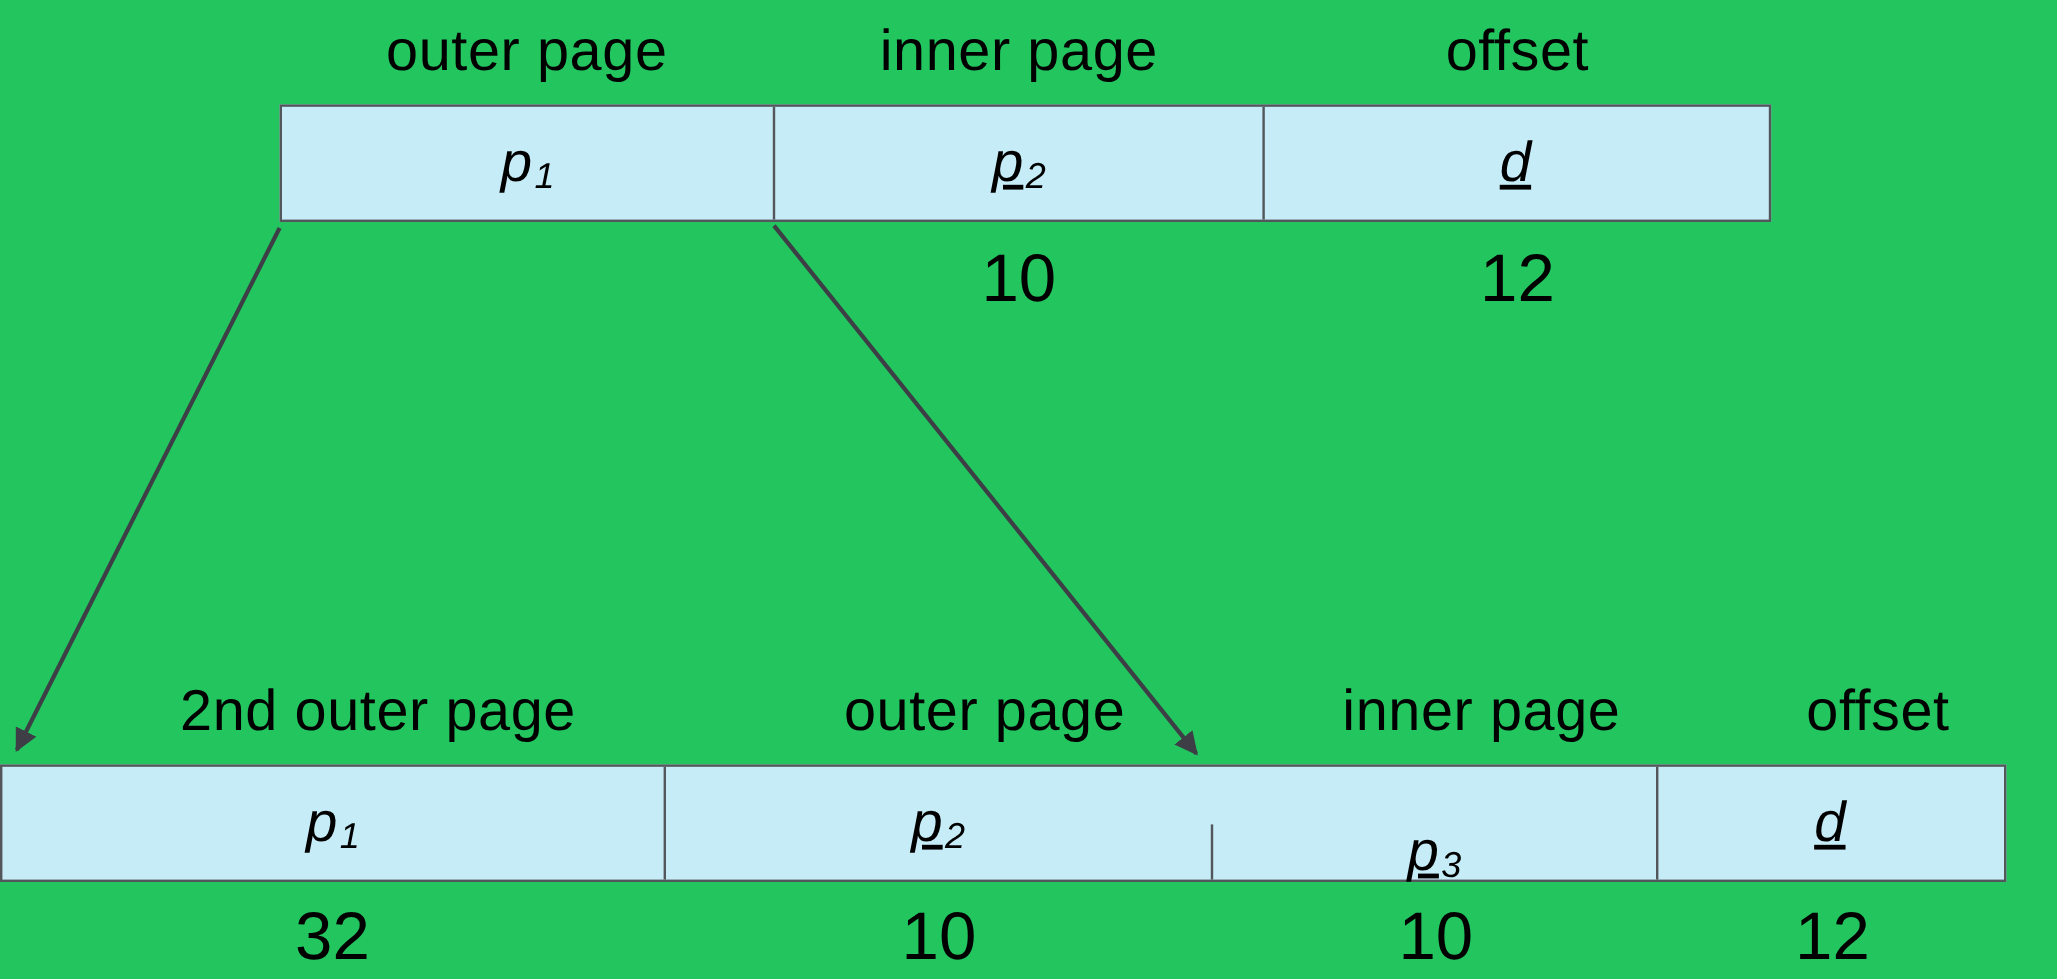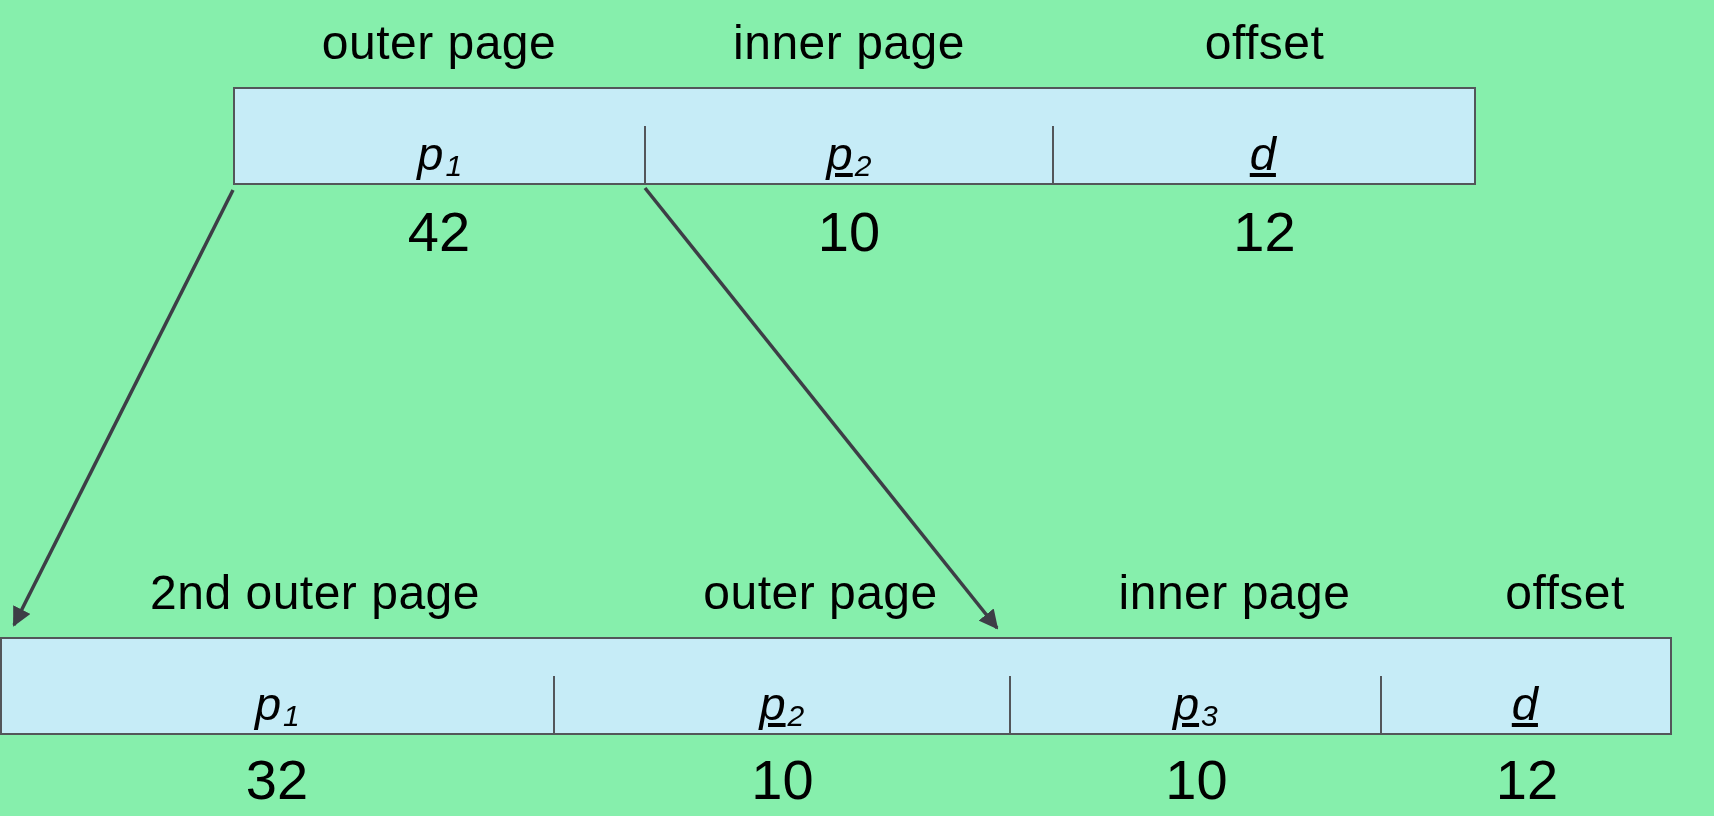--- a/index.html
+++ b/index.html
@@ -4,21 +4,21 @@
 <style>
   html, body {
     margin: 0;
     padding: 0;
     background: #ffffff;
   }
   .canvas {
     position: relative;
     width: 1714px;
     height: 816px;
-    background: #86efac;
+    background: #22c55e;
     font-family: "Liberation Sans", sans-serif;
     color: #000000;
     overflow: hidden;
   }
   .arrow-layer {
     position: absolute;
     left: 0;
     top: 0;
     width: 1714px;
     height: 816px;
@@ -47,21 +47,20 @@
     text-align: center;
     font-size: 56px;
     white-space: nowrap;
   }
   .addr-box {
     position: absolute;
     display: flex;
     background: var(--cell-fill, #c6ecf7);
     border: 2px solid var(--border-color, #53565a);
     box-sizing: border-box;
-    align-items: flex-end;
   }
   .addr-box .cell {
     display: flex;
     align-items: center;
     justify-content: center;
     font-size: 47px;
     font-style: italic;
     box-sizing: border-box;
   }
   .addr-box .cell + .cell {
@@ -124,21 +123,20 @@
       <span class="sym"><i>p</i><sub>1</sub></span>
     </div>
     <div class="cell c1">
       <span class="sym"><i>p</i><sub>2</sub></span>
     </div>
     <div class="cell c2">
       <span class="sym"><i>d</i><sub></sub></span>
     </div>
   </div>
 
-  <div id="tn0" class="fbits top-fbits">42</div>
   <div id="tn1" class="fbits top-fbits">10</div>
   <div id="tn2" class="fbits top-fbits">12</div>
 
   <div id="bl0" class="flabel bot-flabel">2nd outer page</div>
   <div id="bl1" class="flabel bot-flabel">outer page</div>
   <div id="bl2" class="flabel bot-flabel">inner page</div>
   <div id="bl3" class="flabel bot-flabel">offset</div>
 
   <div id="bottom-box" class="addr-box">
     <div class="cell c0">

